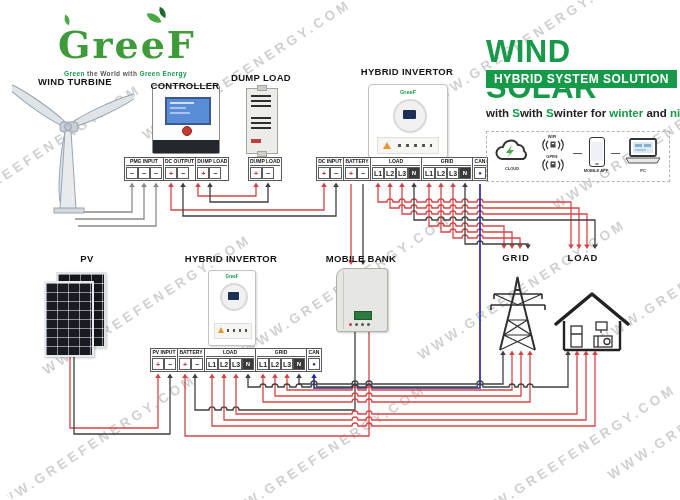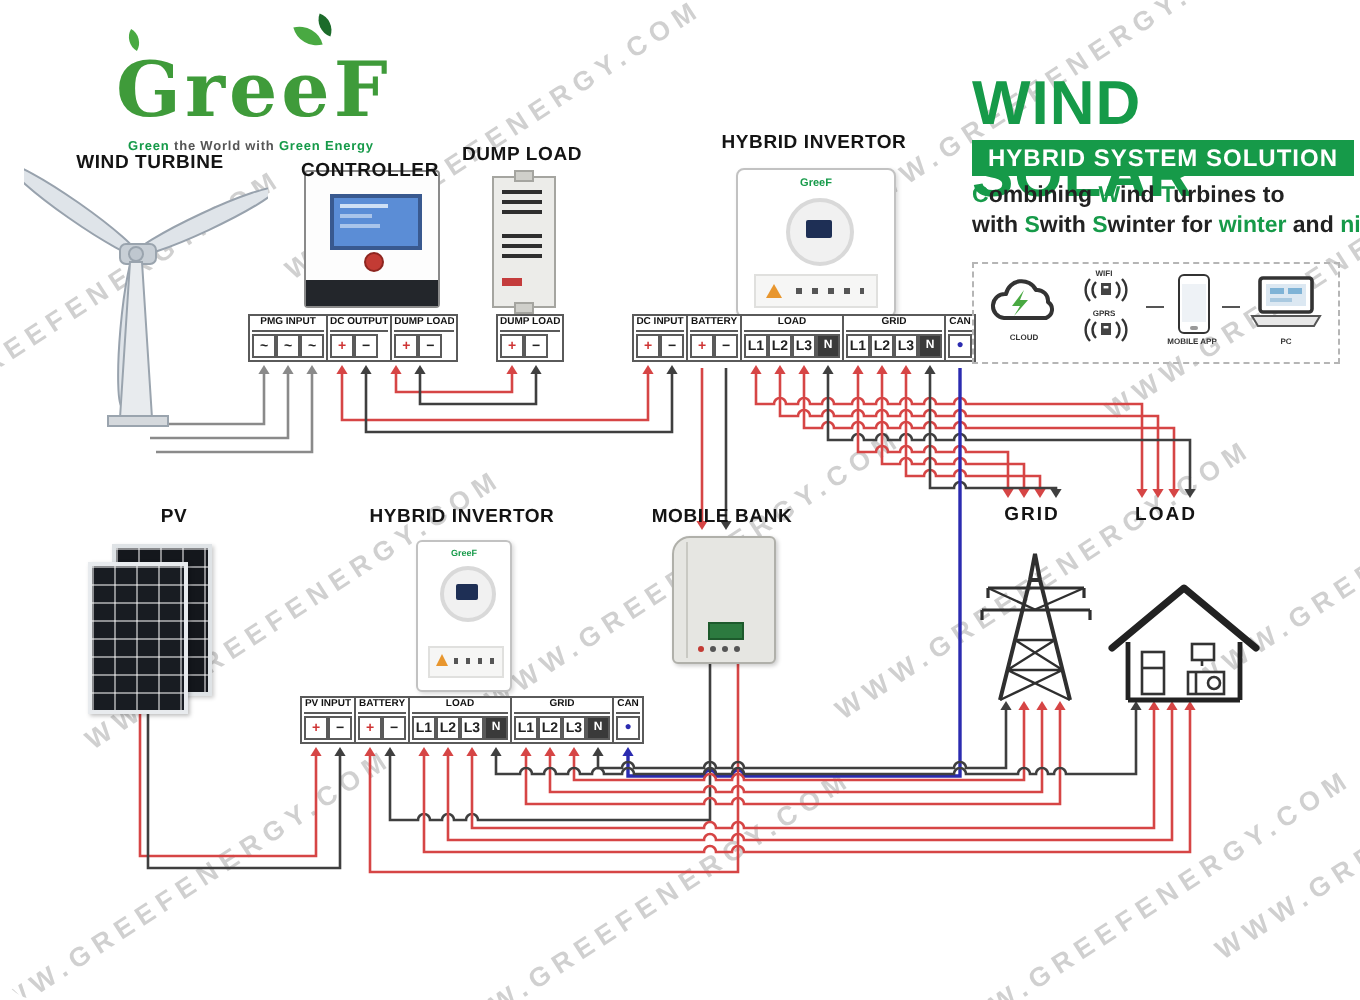--- a/index.html
+++ b/index.html
@@ -42,21 +42,20 @@
 <div id="stage">
 
   <div class="logo-text">GreeF</div>
   <div class="leaf" style="left:148px;top:12px;width:12px;height:12px;transform:rotate(-15deg);"></div>
   <div class="leaf" style="left:158px;top:8px;width:9px;height:9px;background:#1c6b2a;transform:rotate(20deg);"></div>
   <div class="leaf" style="left:63px;top:16px;width:8px;height:8px;transform:rotate(30deg);"></div>
   <div class="tagline" id="tagline"><span class="grn">Green</span><span> the World with </span><span class="grn">Green Energy</span></div>
 
   <div class="hdr-title">WIND SOLAR</div>
   <div class="hdr-banner">HYBRID SYSTEM SOLUTION</div>
-  <div class="subline" id="sub1" style="top:92px;"><span class="grn">C</span><span>ombining </span><span class="grn">W</span><span>ind </span><span class="grn">T</span><span>urbines to</span></div>
   <div class="subline" id="sub2" style="top:107px;"><span>with </span><span class="grn">S</span><span>with </span><span class="grn">S</span><span>winter for </span><span class="grn">winter</span><span> and </span><span class="grn">night</span></div>
 
   <div class="connbox">
     <svg class="dev" style="left:6px;top:4px;" width="38" height="28">
       <path d="M9,23 a6,6 0 0 1 1,-12 a8,8 0 0 1 15,-2 a5.5,5.5 0 0 1 6,6 a4.5,4.5 0 0 1 -1,8 z" fill="#fff" stroke="#333" stroke-width="2" stroke-linejoin="round"></path>
       <polygon points="19,9 13,17 17,17 14,22 21,14 17,14" fill="#49a942"></polygon>
     </svg>
     <div class="connlabel" style="left:4px;top:34px;width:42px;">CLOUD</div>
 
     <div class="connlabel" style="left:52px;top:2px;width:26px;">WIFI</div>

